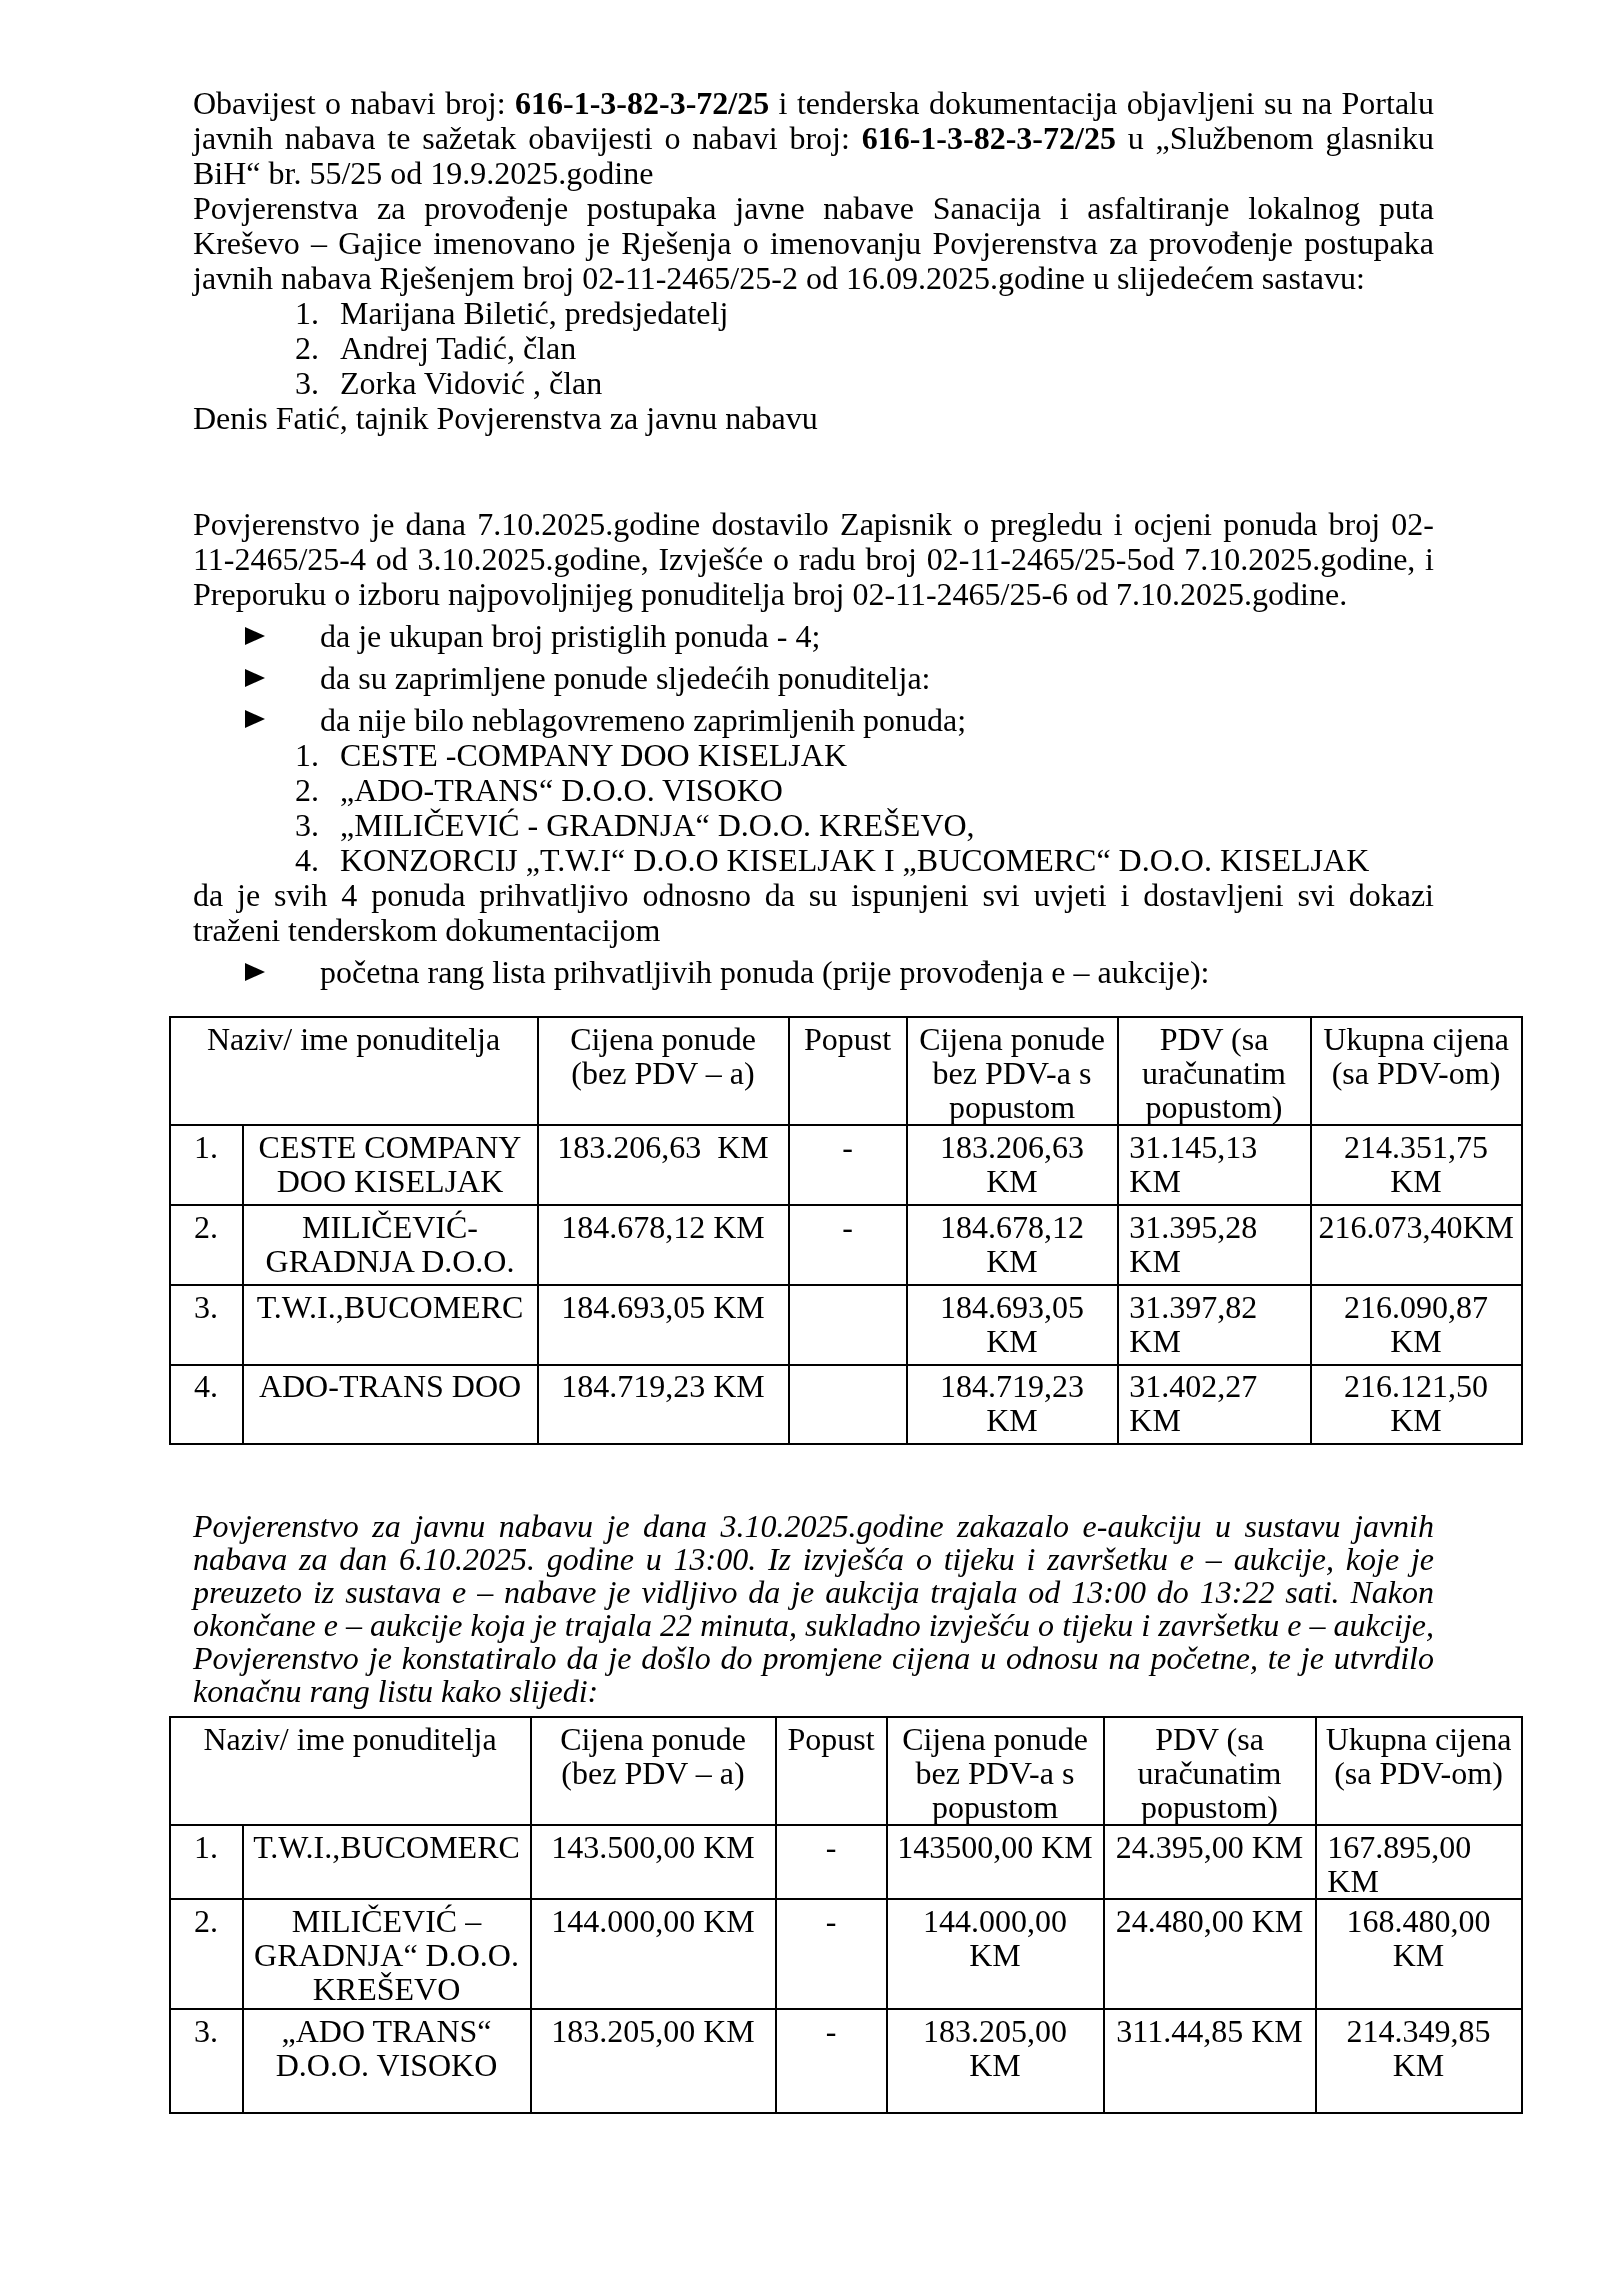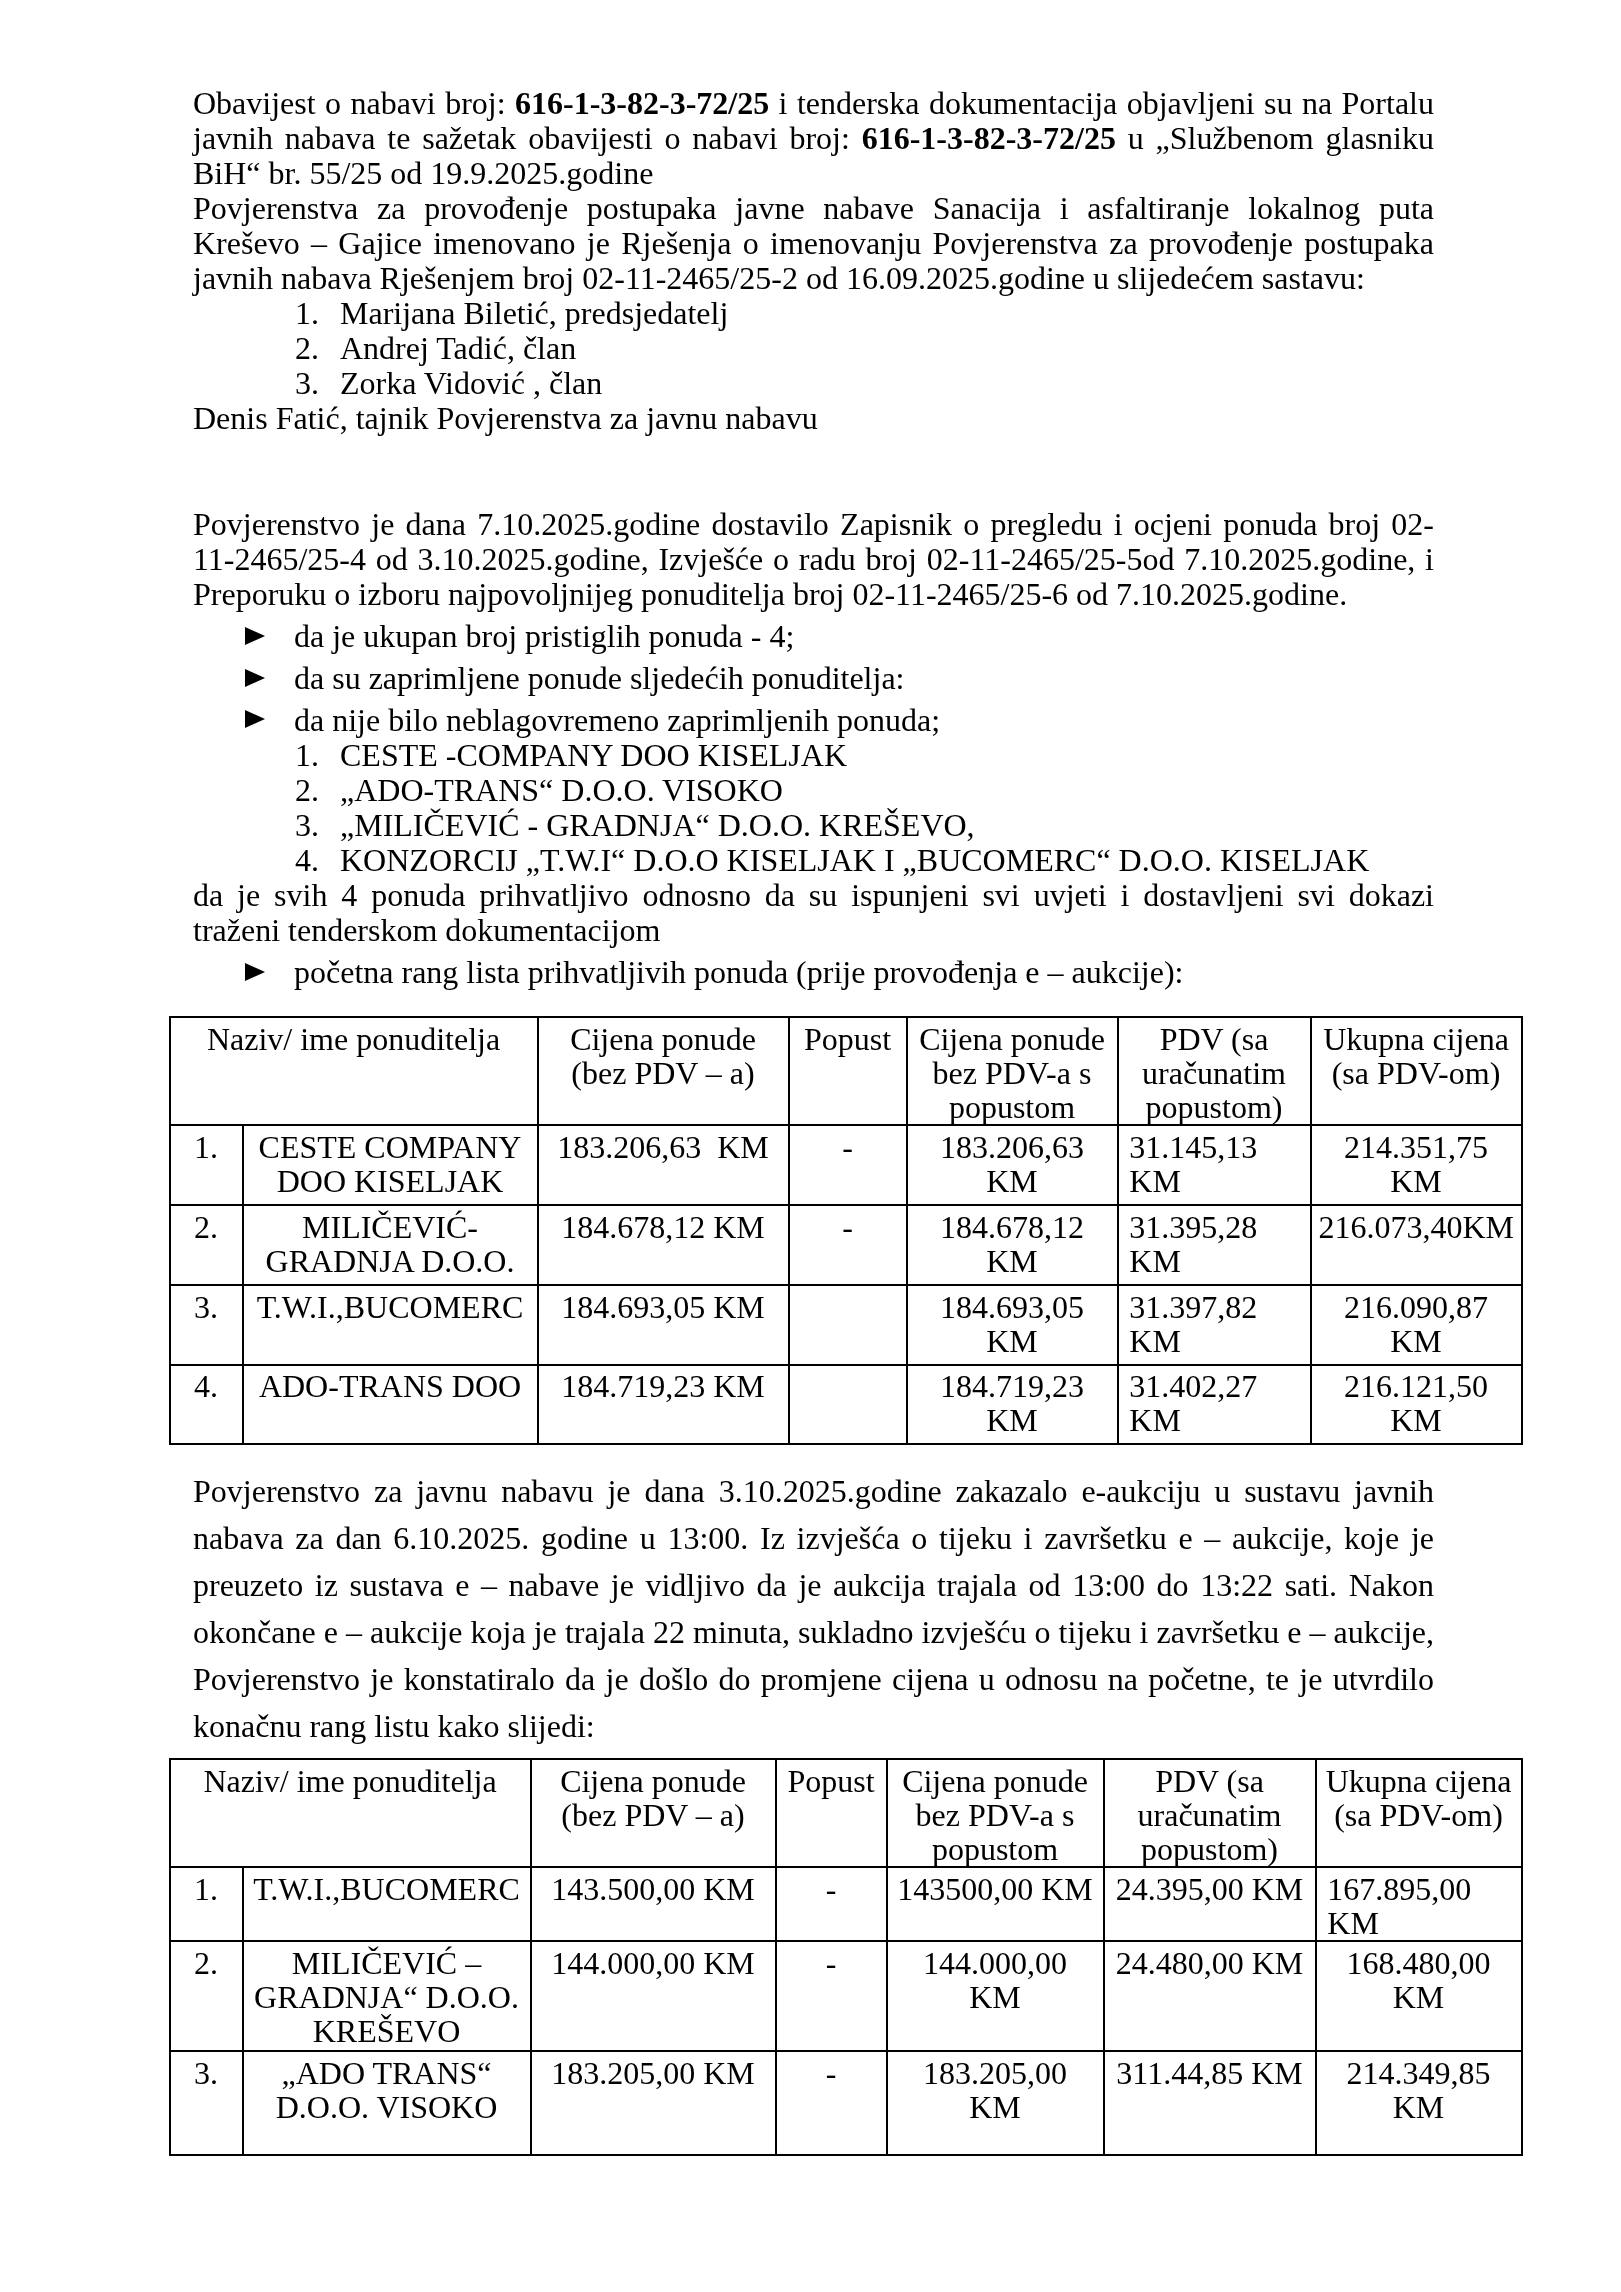--- a/index.html
+++ b/index.html
@@ -20,21 +20,21 @@
   .para { text-align: justify; }
   .b { font-weight: bold; }
   .gap-top { margin-top: 71px; }
 
   
   .numitem { display: flex; margin-left: 102px; }
   .numitem .num { width: 45px; flex: none; }
   .numitem .txt { flex: 1; }
 
   
-  .bullet-item { display: flex; margin: 6.9px 0 0 52px; }
+  .bullet-item { display: flex; margin: 6.9px 0 0 52px; gap: 26px; }
   .arrow-box { width: 49px; flex: none; padding-top: 7.8px; }
   .tri {
     display: block; width: 0; height: 0;
     border-left: 20.6px solid #000;
     border-top: 9.8px solid transparent;
     border-bottom: 9.8px solid transparent;
   }
   .bullet-item .txt { flex: 1; }
   .single-bullet { margin-top: 7.8px; justify-content: flex-end; }
 
@@ -58,21 +58,21 @@
   }
   #initial-table { margin-top: 25.5px; }
   #final-table   { margin-top: 7.8px; }
   #initial-table tbody td { height: 74px; }
   #initial-table tbody td:nth-child(6) { text-align: left; padding-left: 10.8px; }
   #final-table tbody tr:nth-child(1) td { height: 63px; }
   #final-table tbody tr:nth-child(2) td { height: 104px; }
   #final-table tbody tr:nth-child(3) td { height: 98px; }
   #final-table tbody tr:nth-child(1) td:nth-child(7) { text-align: left; padding-left: 10.8px; }
 
-  .eauction { margin-top: 23px; line-height: 47px; }
+  .eauction { margin-top: 65px; line-height: 33px; font-style: italic; }
 </style>
 </head>
 <body>
 
 <div class="page">
 
   <p class="para"><span class="">Obavijest o nabavi broj: </span><span class="b">616-1-3-82-3-72/25</span><span class=""> i tenderska dokumentacija  objavljeni su na Portalu javnih nabava te sažetak obavijesti o nabavi broj: </span><span class="b">616-1-3-82-3-72/25</span><span class="">  u „Službenom glasniku BiH“ br. 55/25 od 19.9.2025.godine</span></p>
 
   <p class="para">Povjerenstva za provođenje postupaka javne nabave Sanacija i asfaltiranje lokalnog puta Kreševo – Gajice imenovano je Rješenja o imenovanju Povjerenstva za provođenje postupaka javnih nabava Rješenjem broj 02-11-2465/25-2 od 16.09.2025.godine u slijedećem sastavu:</p>
 

